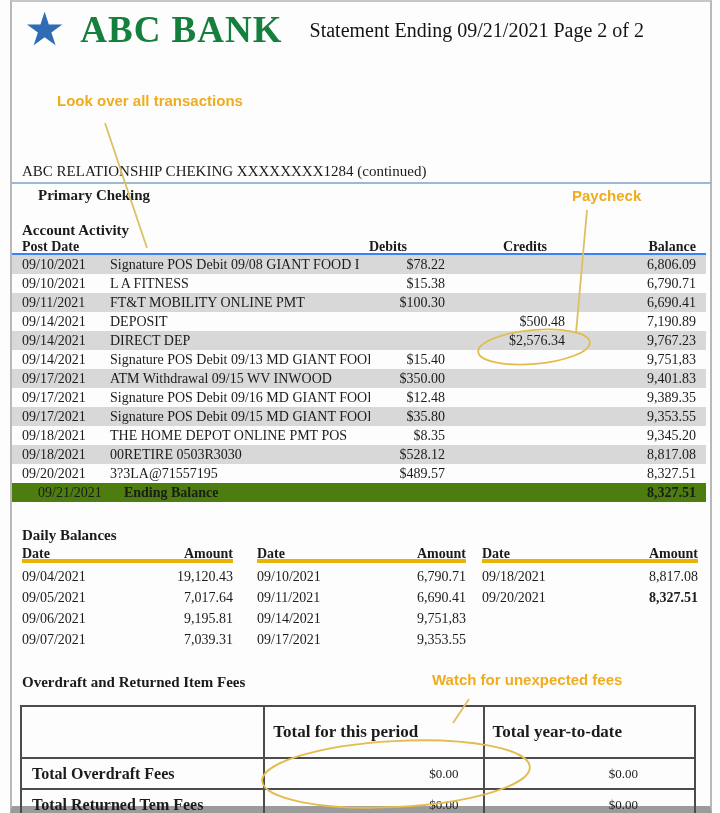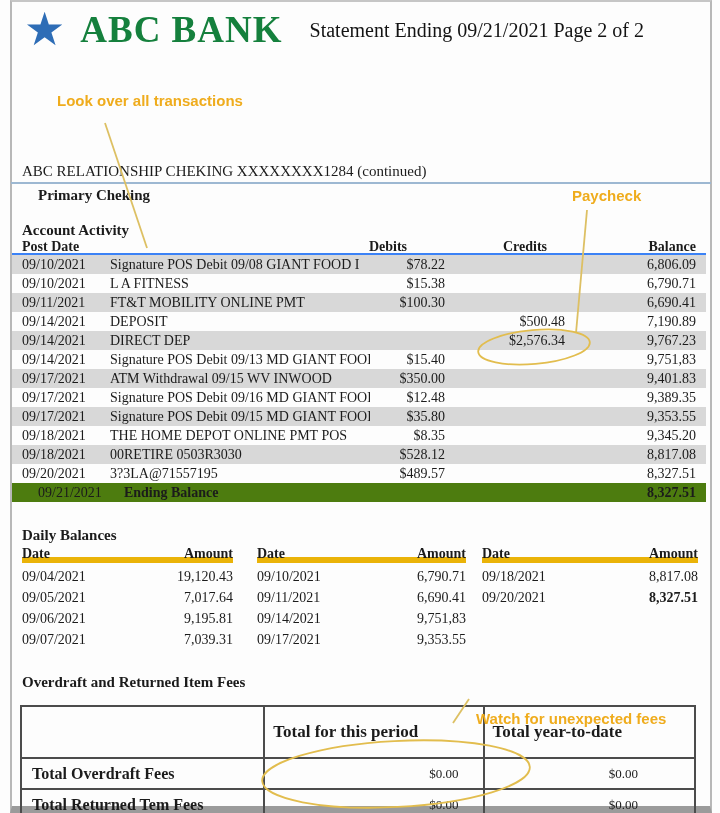--- a/index.html
+++ b/index.html
@@ -21,21 +21,21 @@
   }
   
   .header { position: absolute; top: 6px; left: 24px; display: flex; align-items: flex-start; }
   .star { color: #2e6db6; font-size: 46px; line-height: 46px; font-family: "DejaVu Sans", sans-serif; }
   .bank-name { color: #15803d; font-weight: bold; font-size: 37px; line-height: 48px; margin-left: 15px; letter-spacing: 1px; }
   .statement-line { font-size: 20px; margin-left: 27px; margin-top: 13px; color: #131313; white-space: nowrap; }
   
   .note { position: absolute; font-family: "Liberation Sans", sans-serif; font-weight: bold; font-size: 15px; color: #efac1d; white-space: nowrap; z-index: 6; }
   #note-look { top: 92px; left: 57px; }
   #note-paycheck { top: 187px; left: 572px; }
-  #note-fees { top: 671px; left: 476px; margin-top: 39px; }
+  #note-fees { top: 671px; left: 432px; }
   svg.overlay { position: absolute; left: 0; top: 0; z-index: 5; pointer-events: none; }
   
   .acct-heading { position: absolute; top: 163px; left: 22px; font-size: 15px; }
   .rule-blue { position: absolute; top: 182px; left: 11px; width: 700px; height: 2px; background: #9db8d2; }
   .primary { position: absolute; top: 187px; left: 22px; font-size: 15px; font-weight: bold; margin-left: 16px; }
   .activity-title { position: absolute; top: 222px; left: 22px; font-size: 15px; font-weight: bold; }
   
   .activity { position: absolute; top: 239px; left: 12px; width: 694px; font-size: 14px; }
   .a-head { display: flex; font-weight: bold; height: 16px; line-height: 16px; border-bottom: 2px solid #3b82f6; padding-bottom: 14px; gap: 43px; }
   .h-date { width: 358px; padding-left: 10px; }
@@ -50,21 +50,21 @@
   .c-debit { width: 75px; text-align: right; }
   .c-credit { width: 120px; text-align: right; }
   .c-bal { width: 141px; text-align: right; padding-right: 10px; }
   .bold { font-weight: bold; }
   
   .daily-title { position: absolute; top: 527px; left: 22px; font-size: 15px; font-weight: bold; }
   .daily { position: absolute; top: 545px; left: 22px; width: 676px; display: flex; font-size: 14px; }
   .dcol1 { width: 211px; margin-right: 24px; }
   .dcol2 { width: 209px; margin-right: 16px; }
   .dcol3 { width: 216px; }
-  .d-head { display: flex; justify-content: space-between; font-weight: bold; height: 18px; line-height: 18px; border-bottom: 6px solid #eab308; margin-bottom: 3px; }
+  .d-head { display: flex; justify-content: space-between; font-weight: bold; height: 18px; line-height: 18px; border-bottom: 4px solid #eab308; margin-bottom: 3px; }
   .d-row { display: flex; justify-content: space-between; height: 21px; line-height: 21px; }
   
   .fees-title { position: absolute; top: 674px; left: 22px; font-size: 15px; font-weight: bold; }
   table.fee-table { position: absolute; top: 705px; left: 20px; width: 676px; border-collapse: collapse; font-size: 14px; }
   .fee-table th, .fee-table td { border: 2px solid #4c4c4c; }
   .fee-table th { height: 52px; font-size: 17px; text-align: left; padding-left: 8px; font-weight: bold; }
   .fee-table td { height: 31px; }
   .fee-label { font-size: 16px; font-weight: bold; padding-left: 10px; width: 244px; border-radius: 7px; }
   .fee-period { width: 220px; text-align: right; padding-right: 24px; font-size: 13px; }
   .fee-ytd { width: 212px; text-align: right; padding-right: 56px; font-size: 13px; }

